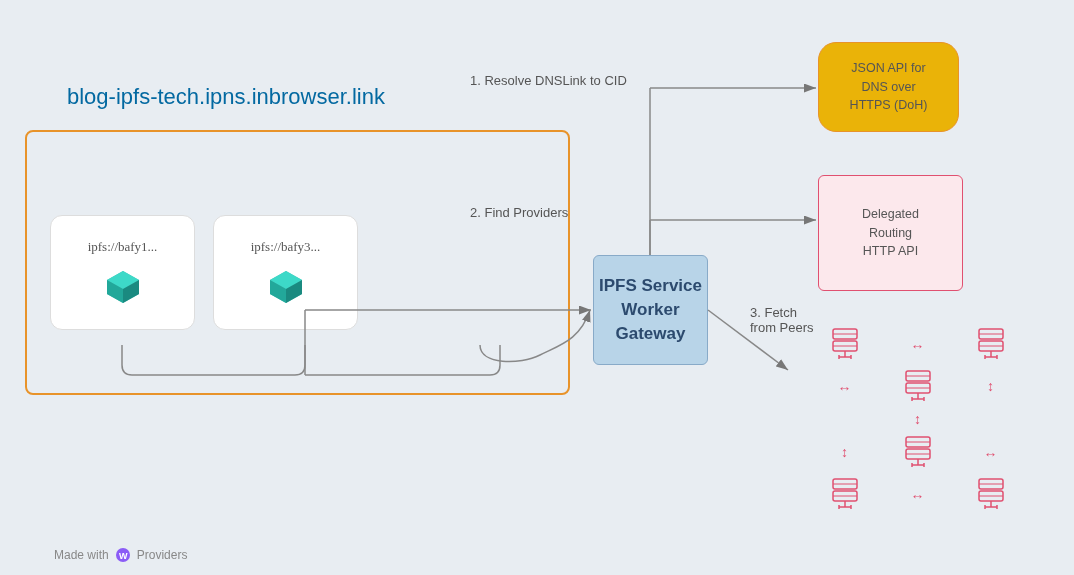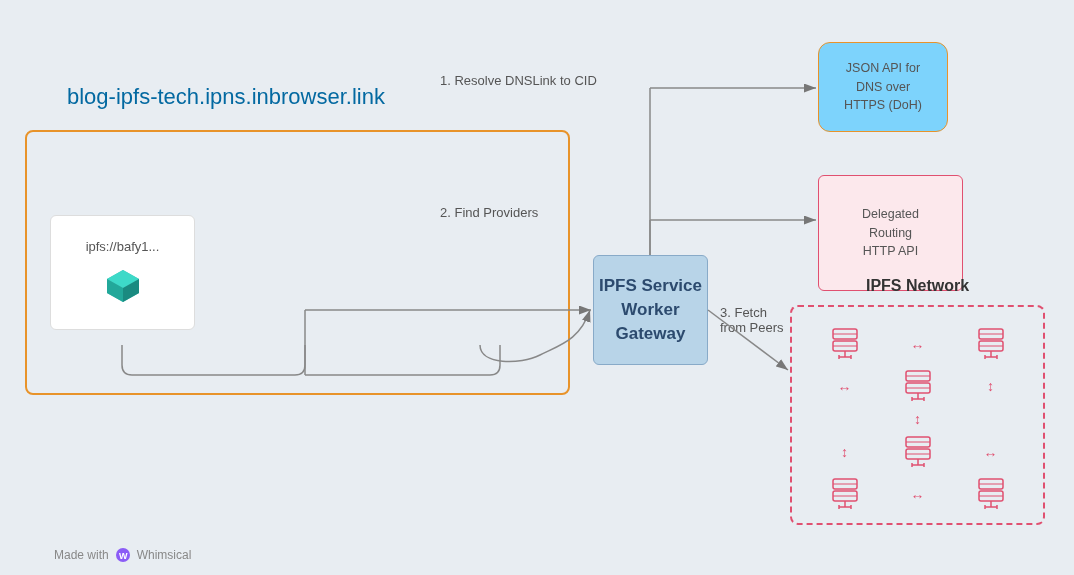--- a/index.html
+++ b/index.html
@@ -46,28 +46,29 @@
       position: absolute;
       top: 215px;
       left: 50px;
       display: flex;
       gap: 18px;
     }
 
     .file-card {
       background: #fff;
       border: 1.5px solid #ddd;
-      border-radius: 6px;
+      border-radius: 12px;
       width: 145px;
       height: 115px;
       display: flex;
       flex-direction: column;
       align-items: center;
       justify-content: center;
       gap: 12px;
+      font-family: Liberation Serif, serif;
     }
 
     .file-card-label {
       font-size: 13px;
       color: #555;
       font-weight: 500;
     }
 
     
     .cube-icon {
@@ -102,25 +103,25 @@
       font-weight: 700;
       color: #2c4a6e;
       line-height: 1.4;
     }
 
     
     .json-api-box {
       position: absolute;
       top: 42px;
       left: 818px;
-      width: 130px;
+      width: 141px;
       height: 90px;
-      background: #7dd3fc;
+      background: #eab308;
       border: 1.5px solid #e8932a;
-      border-radius: 12px;
+      border-radius: 18px;
       display: flex;
       align-items: center;
       justify-content: center;
       text-align: center;
     }
 
     .json-api-label {
       font-size: 12.5px;
       color: #555;
       line-height: 1.5;
@@ -205,20 +206,21 @@
       height: 575px;
       pointer-events: none;
     }
 
     
     .step-label {
       position: absolute;
       font-size: 13px;
       color: #555;
       font-weight: 400;
+      margin-left: 30px;
     }
 
     .step-1 {
       top: 73px;
       left: 440px;
     }
 
     .step-2 {
       top: 205px;
       left: 440px;
@@ -265,20 +267,31 @@
       <div class="file-card-label">ipfs://bafy1...</div>
       <div class="cube-icon">
         <svg viewBox="0 0 40 40" xmlns="http://www.w3.org/2000/svg">
           <polygon points="20,4 36,13 36,27 20,36 4,27 4,13" fill="#2ab5a8" opacity="0.85"></polygon>
           <polygon points="20,4 36,13 20,22 4,13" fill="#3dd9c8"></polygon>
           <polygon points="20,22 36,13 36,27 20,36" fill="#1a8a80"></polygon>
           <polygon points="20,22 4,13 4,27 20,36" fill="#22a89a"></polygon>
         </svg>
       </div>
     </div>
+    <div class="file-card">
+      <div class="file-card-label">ipfs://bafy3...</div>
+      <div class="cube-icon">
+        <svg viewBox="0 0 40 40" xmlns="http://www.w3.org/2000/svg">
+          <polygon points="20,4 36,13 36,27 20,36 4,27 4,13" fill="#2ab5a8" opacity="0.85"></polygon>
+          <polygon points="20,4 36,13 20,22 4,13" fill="#3dd9c8"></polygon>
+          <polygon points="20,22 36,13 36,27 20,36" fill="#1a8a80"></polygon>
+          <polygon points="20,22 4,13 4,27 20,36" fill="#22a89a"></polygon>
+        </svg>
+      </div>
+    </div>
   </div>
 
   <div class="gateway-box">
     <div class="gateway-label">
       <span>IPFS
 Service Worker
 Gateway</span>
     </div>
   </div>
 
@@ -287,23 +300,20 @@
       JSON API for<br>DNS over<br>HTTPS (DoH)
     </div>
   </div>
 
   <div class="delegated-box">
     <div class="delegated-label">
       Delegated<br>Routing<br>HTTP API
     </div>
   </div>
 
-  <div class="network-box">
-    <div class="network-label">IPFS Network</div>
-  </div>
 
   <div class="network-grid">
 
     <div class="network-cell">
       <svg class="server-icon" viewBox="0 0 28 34">
         <rect x="2" y="2" width="24" height="10" rx="2" fill="none" stroke="#e05070" stroke-width="1.5"></rect>
         <line x1="2" y1="7" x2="26" y2="7" stroke="#e05070" stroke-width="1"></line>
         <rect x="2" y="14" width="24" height="10" rx="2" fill="none" stroke="#e05070" stroke-width="1.5"></rect>
         <line x1="2" y1="19" x2="26" y2="19" stroke="#e05070" stroke-width="1"></line>
         <line x1="14" y1="24" x2="14" y2="30" stroke="#e05070" stroke-width="1.5"></line>
@@ -427,16 +437,16 @@
 
     <path d="M 480 345 C 480 365, 520 365, 540 355 C 560 345, 580 340, 590 310" fill="none" stroke="#888" stroke-width="1.5" marker-end="url(#arrowhead)"></path>
   </svg>
 
   <div class="footer">
     <span class="footer-text">Made with</span>
     <svg class="whimsical-logo" viewBox="0 0 16 16" xmlns="http://www.w3.org/2000/svg">
       <circle cx="8" cy="8" r="7" fill="#8b5cf6"></circle>
       <text x="4" y="12" font-size="9" fill="white" font-weight="bold">W</text>
     </svg>
-    <span class="footer-text">Whimsical</span>
+    <span class="footer-text">Providers</span>
   </div>
 
 </div>
 
 </body></html>

